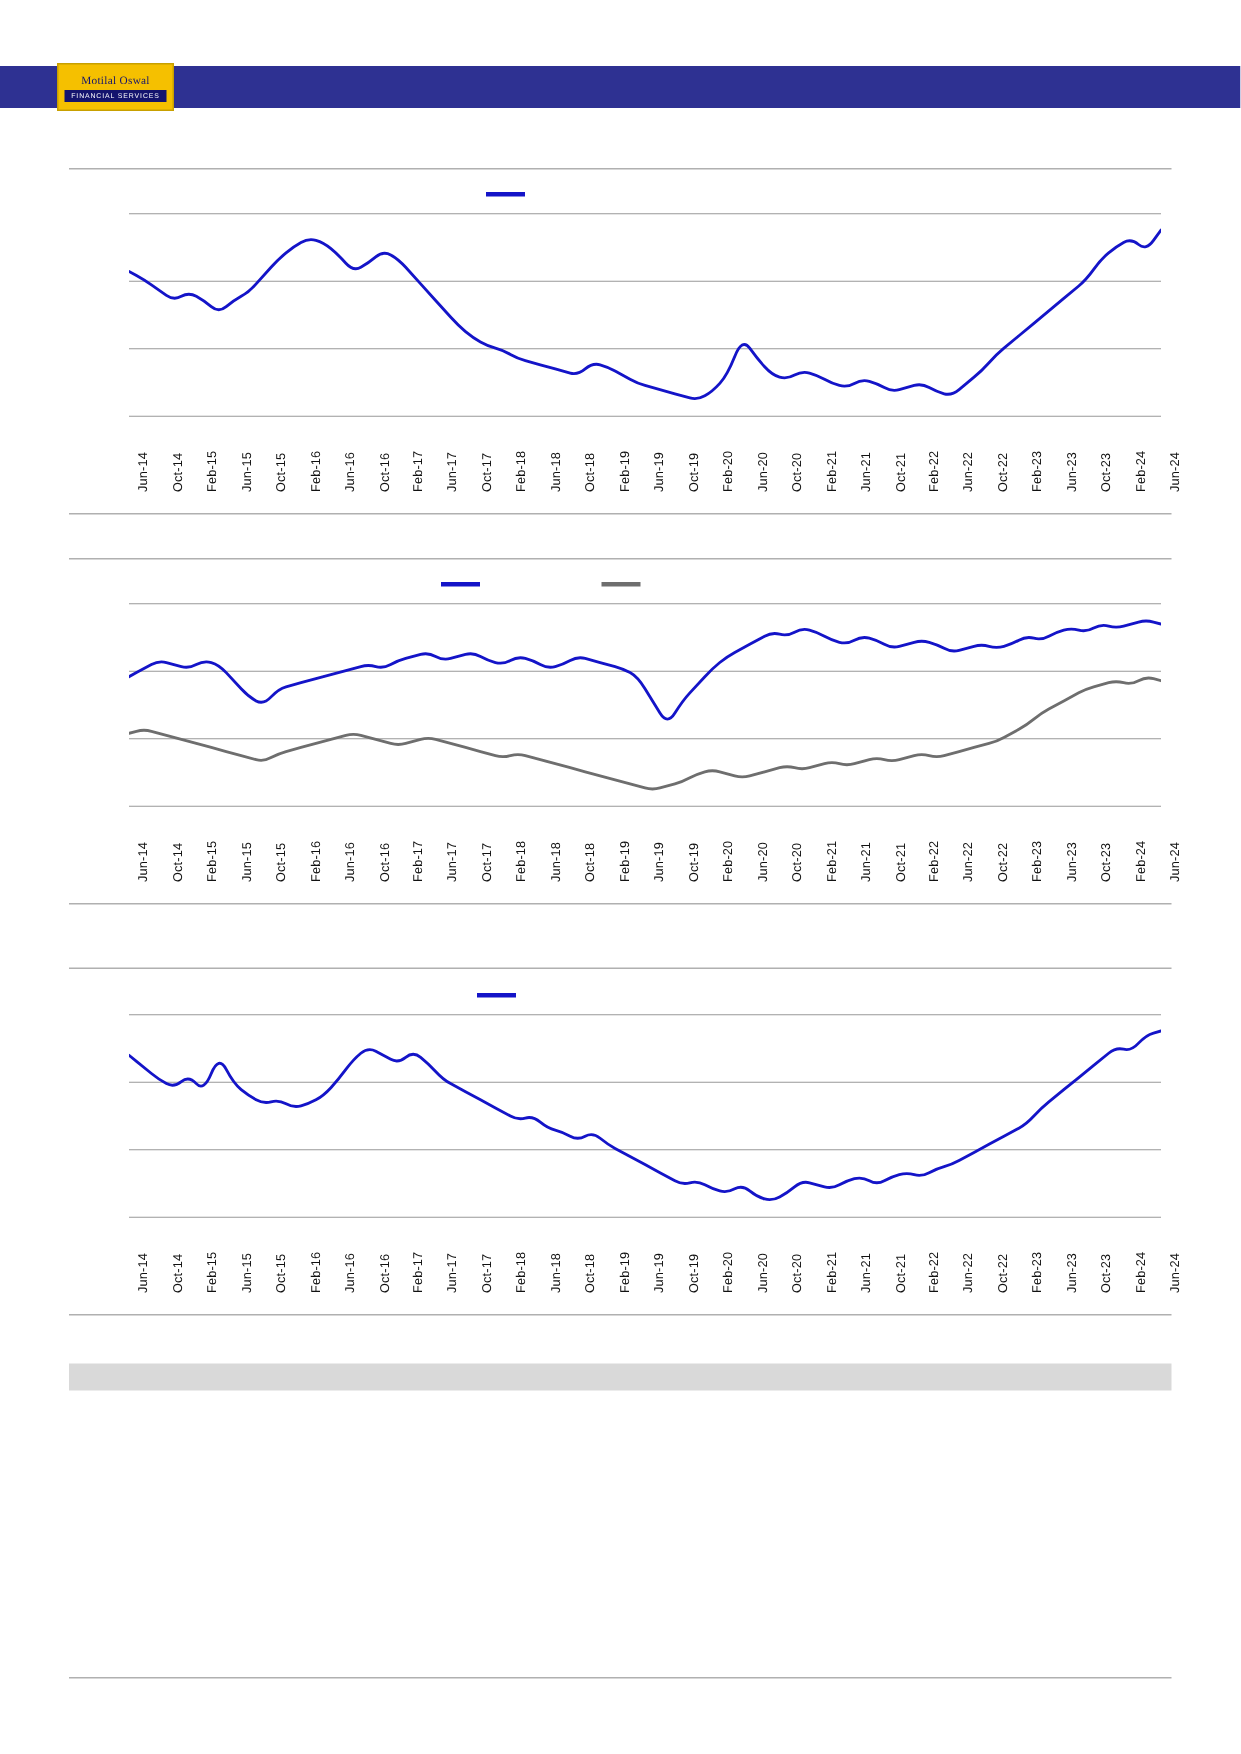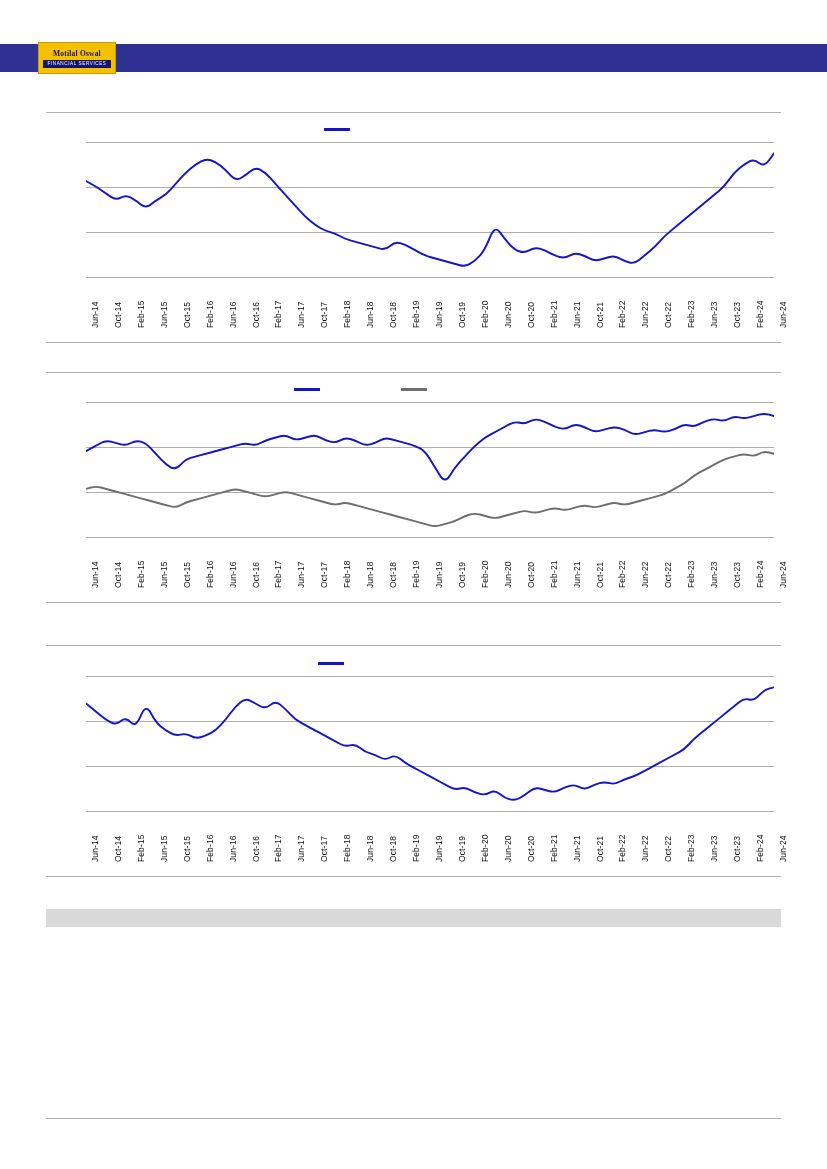--- a/index.html
+++ b/index.html
@@ -35,21 +35,21 @@
     box-sizing: border-box;
     display: flex;
     flex-direction: column;
     align-items: center;
     justify-content: center;
     overflow: hidden;
   }
   .logo-top {
     font-family: "Liberation Serif", serif;
     font-size: 7.5px;
-    font-weight: bold;
+    font-weight: normal;
     color: #14146e;
     letter-spacing: 0.2px;
     line-height: 9px;
     white-space: nowrap;
   }
   .logo-bottom {
     margin-top: 2px;
     background: #14146e;
     color: #ffffff;
     font-size: 4.6px;

